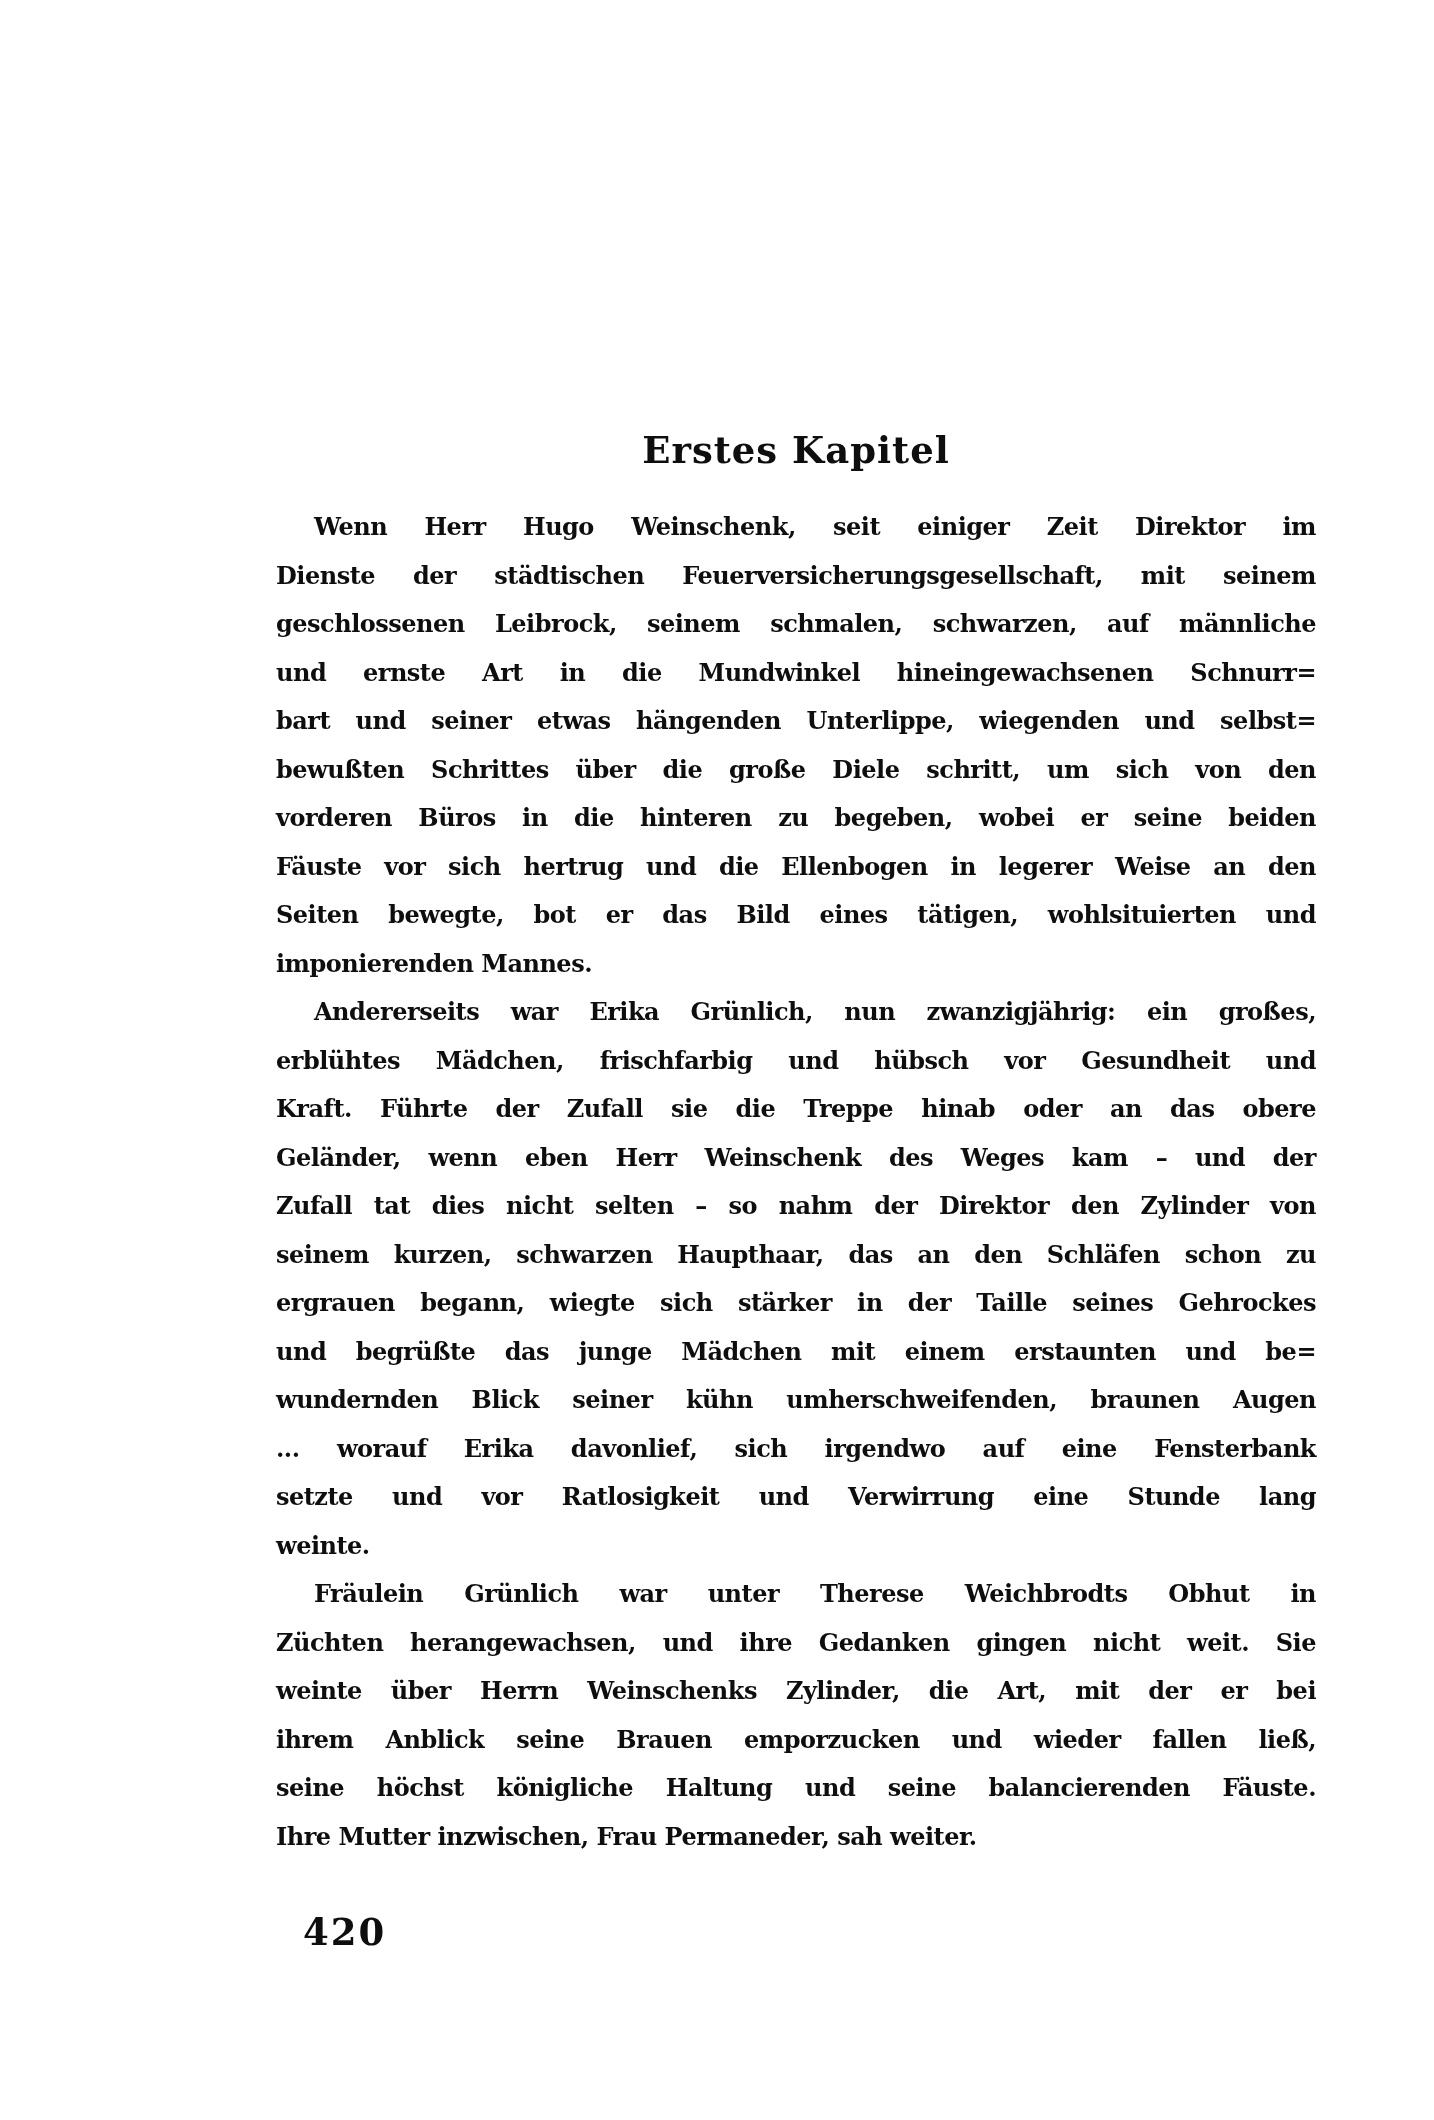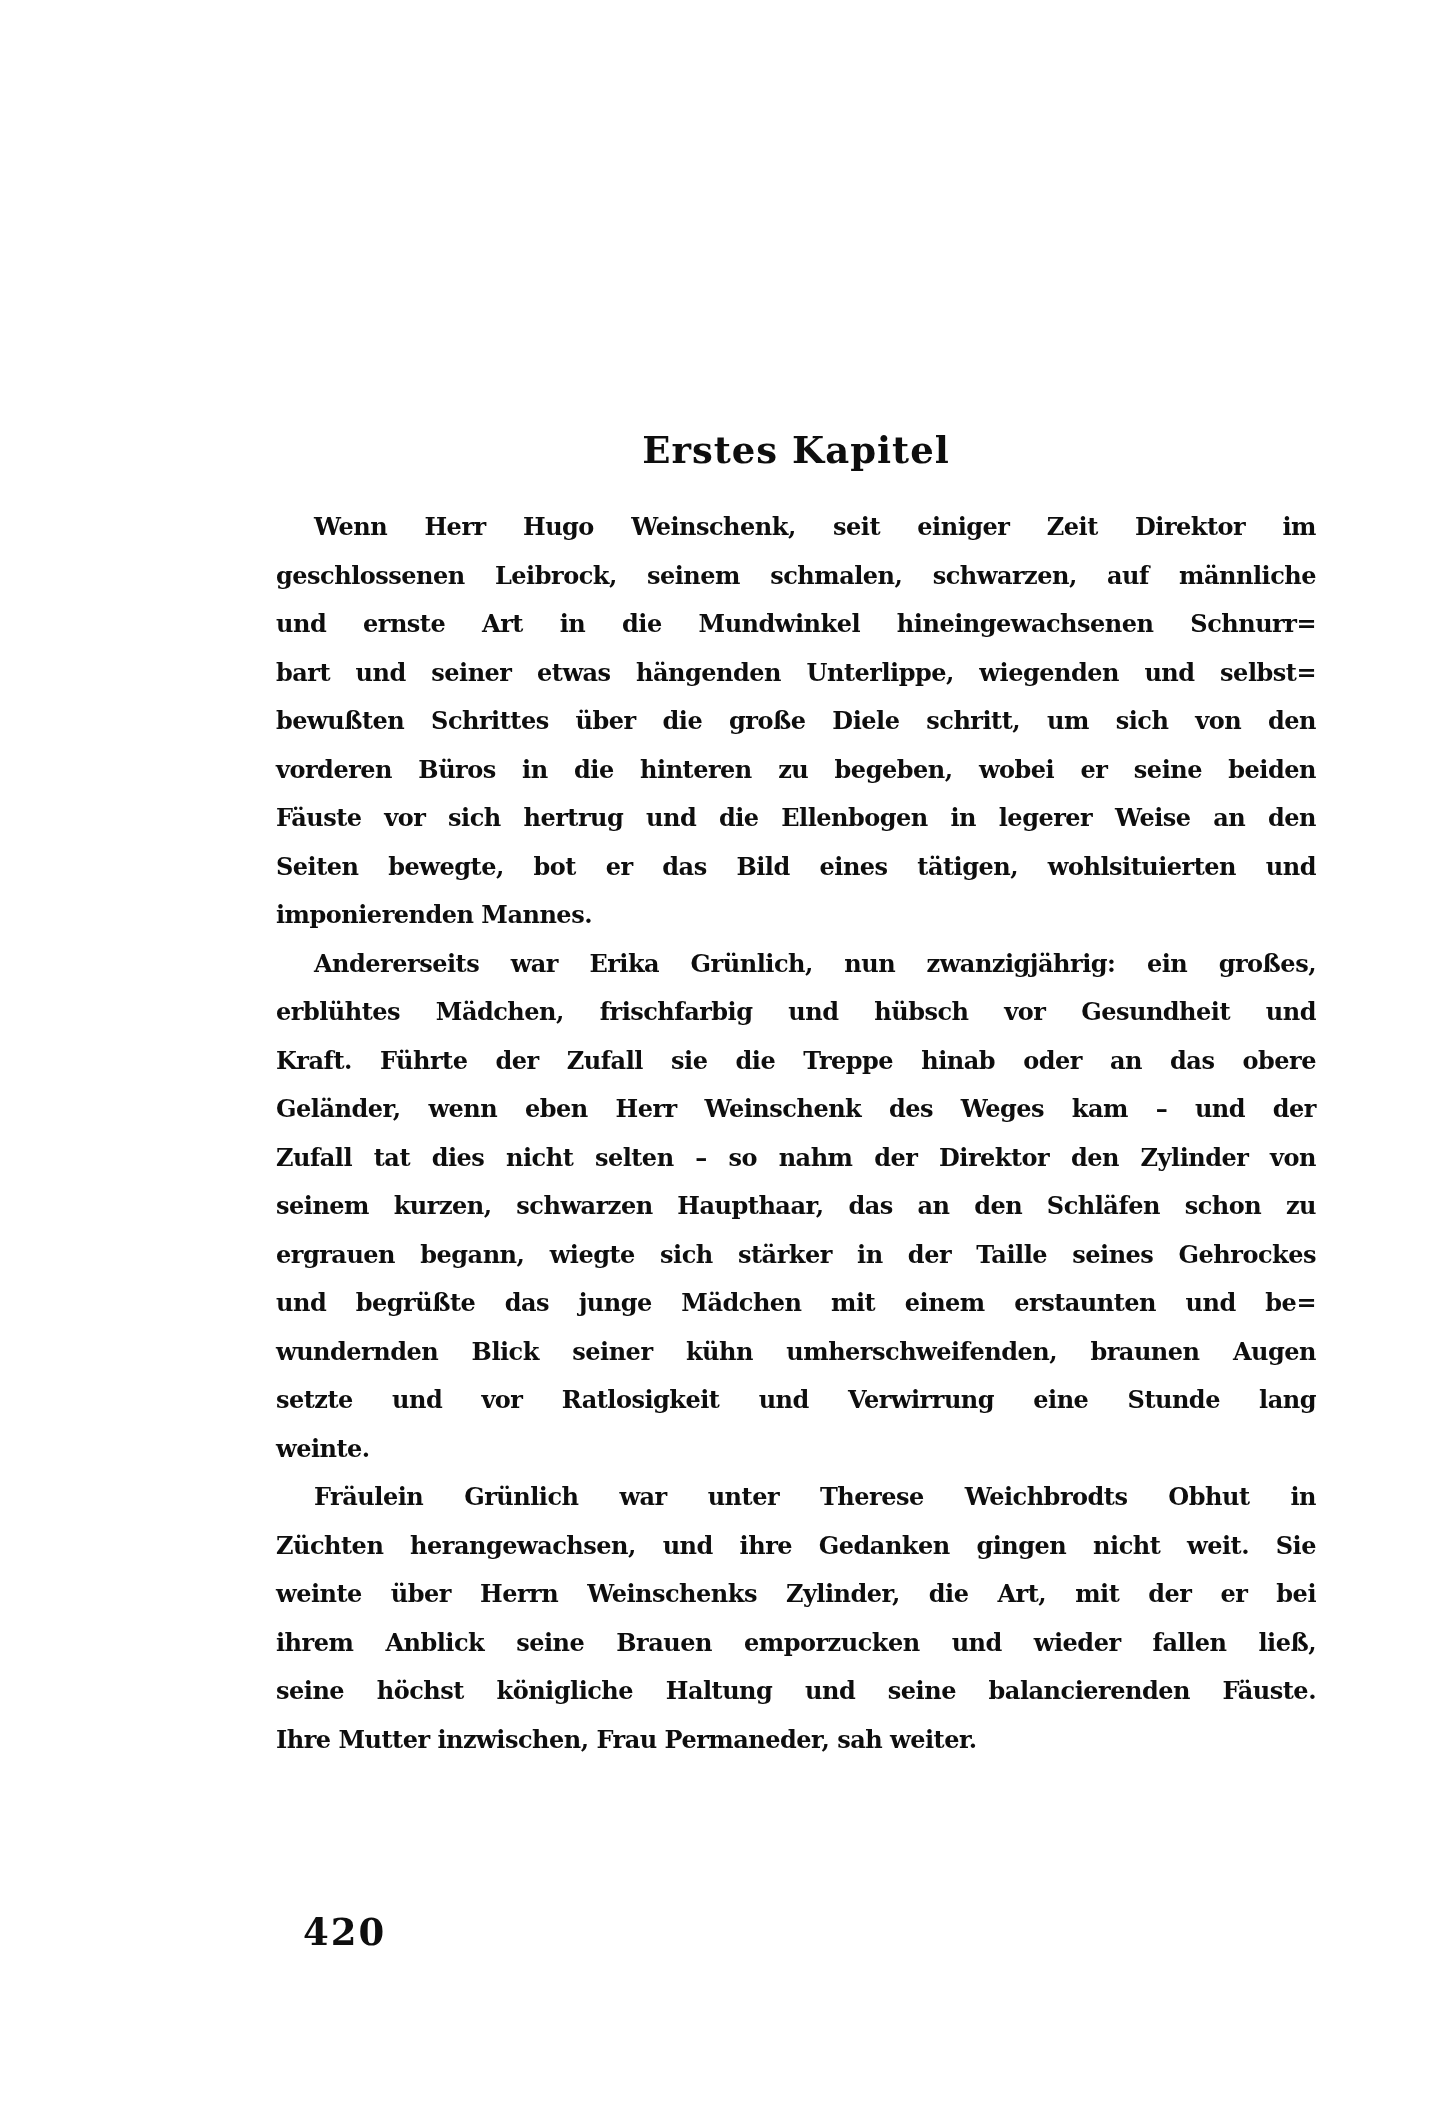--- a/index.html
+++ b/index.html
@@ -69,38 +69,40 @@
 <body>
 
 <div class="page">
 
 
   <div class="chapter-title">Erstes Kapitel</div>
 
   <div class="body-text">
 
     <div class="line indent">Wenn Herr Hugo Weinschenk, seit einiger Zeit Direktor im</div>
+    <div class="line">Dienste der städtischen Feuerversicherungsgesellschaft, mit seinem</div>
     <div class="line">geschlossenen Leibrock, seinem schmalen, schwarzen, auf männliche</div>
     <div class="line">und ernste Art in die Mundwinkel hineingewachsenen Schnurr=</div>
     <div class="line">bart und seiner etwas hängenden Unterlippe, wiegenden und selbst=</div>
     <div class="line">bewußten Schrittes über die große Diele schritt, um sich von den</div>
     <div class="line">vorderen Büros in die hinteren zu begeben, wobei er seine beiden</div>
     <div class="line">Fäuste vor sich hertrug und die Ellenbogen in legerer Weise an den</div>
     <div class="line">Seiten bewegte, bot er das Bild eines tätigen, wohlsituierten und</div>
     <div class="line last">imponierenden Mannes.</div>
 
     <div class="line indent">Andererseits war Erika Grünlich, nun zwanzigjährig: ein großes,</div>
     <div class="line">erblühtes Mädchen, frischfarbig und hübsch vor Gesundheit und</div>
     <div class="line">Kraft. Führte der Zufall sie die Treppe hinab oder an das obere</div>
     <div class="line">Geländer, wenn eben Herr Weinschenk des Weges kam – und der</div>
     <div class="line">Zufall tat dies nicht selten – so nahm der Direktor den Zylinder von</div>
     <div class="line">seinem kurzen, schwarzen Haupthaar, das an den Schläfen schon zu</div>
     <div class="line">ergrauen begann, wiegte sich stärker in der Taille seines Gehrockes</div>
     <div class="line">und begrüßte das junge Mädchen mit einem erstaunten und be=</div>
     <div class="line">wundernden Blick seiner kühn umherschweifenden, braunen Augen</div>
+    <div class="line">... worauf Erika davonlief, sich irgendwo auf eine Fensterbank</div>
     <div class="line">setzte und vor Ratlosigkeit und Verwirrung eine Stunde lang</div>
     <div class="line last">weinte.</div>
 
     <div class="line indent">Fräulein Grünlich war unter Therese Weichbrodts Obhut in</div>
     <div class="line">Züchten herangewachsen, und ihre Gedanken gingen nicht weit. Sie</div>
     <div class="line">weinte über Herrn Weinschenks Zylinder, die Art, mit der er bei</div>
     <div class="line">ihrem Anblick seine Brauen emporzucken und wieder fallen ließ,</div>
     <div class="line">seine höchst königliche Haltung und seine balancierenden Fäuste.</div>
     <div class="line last">Ihre Mutter inzwischen, Frau Permaneder, sah weiter.</div>
 

